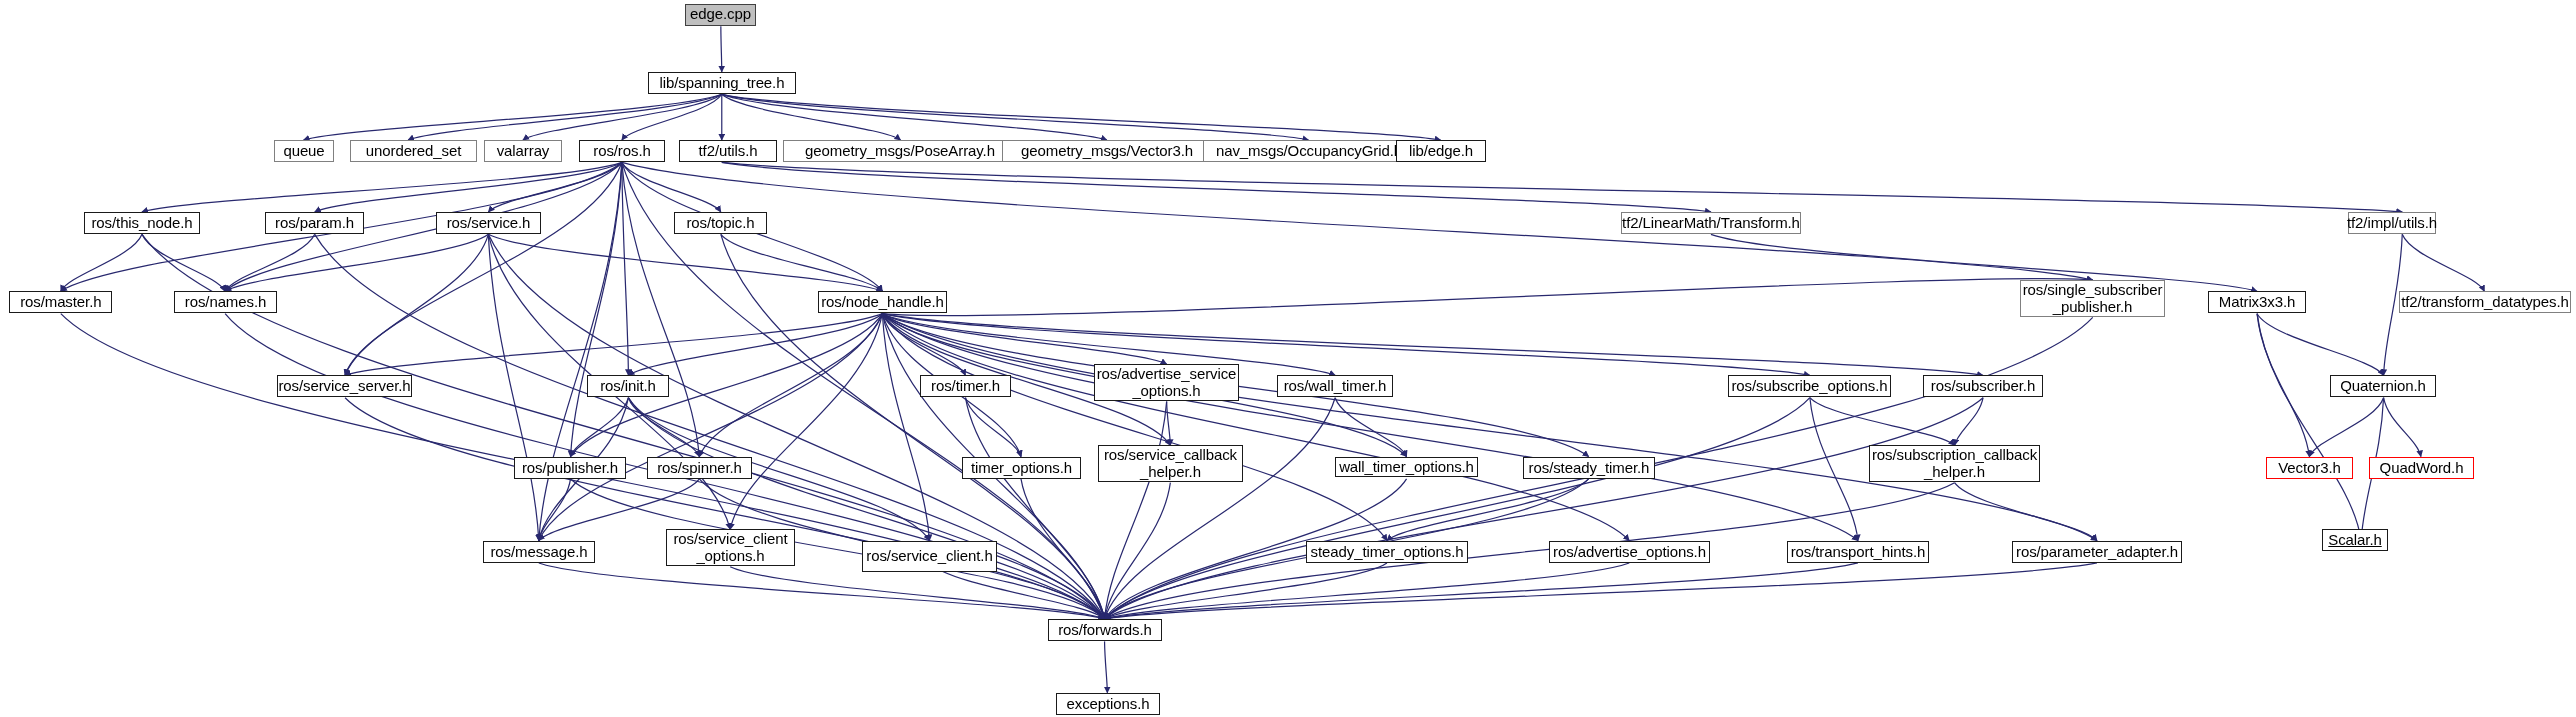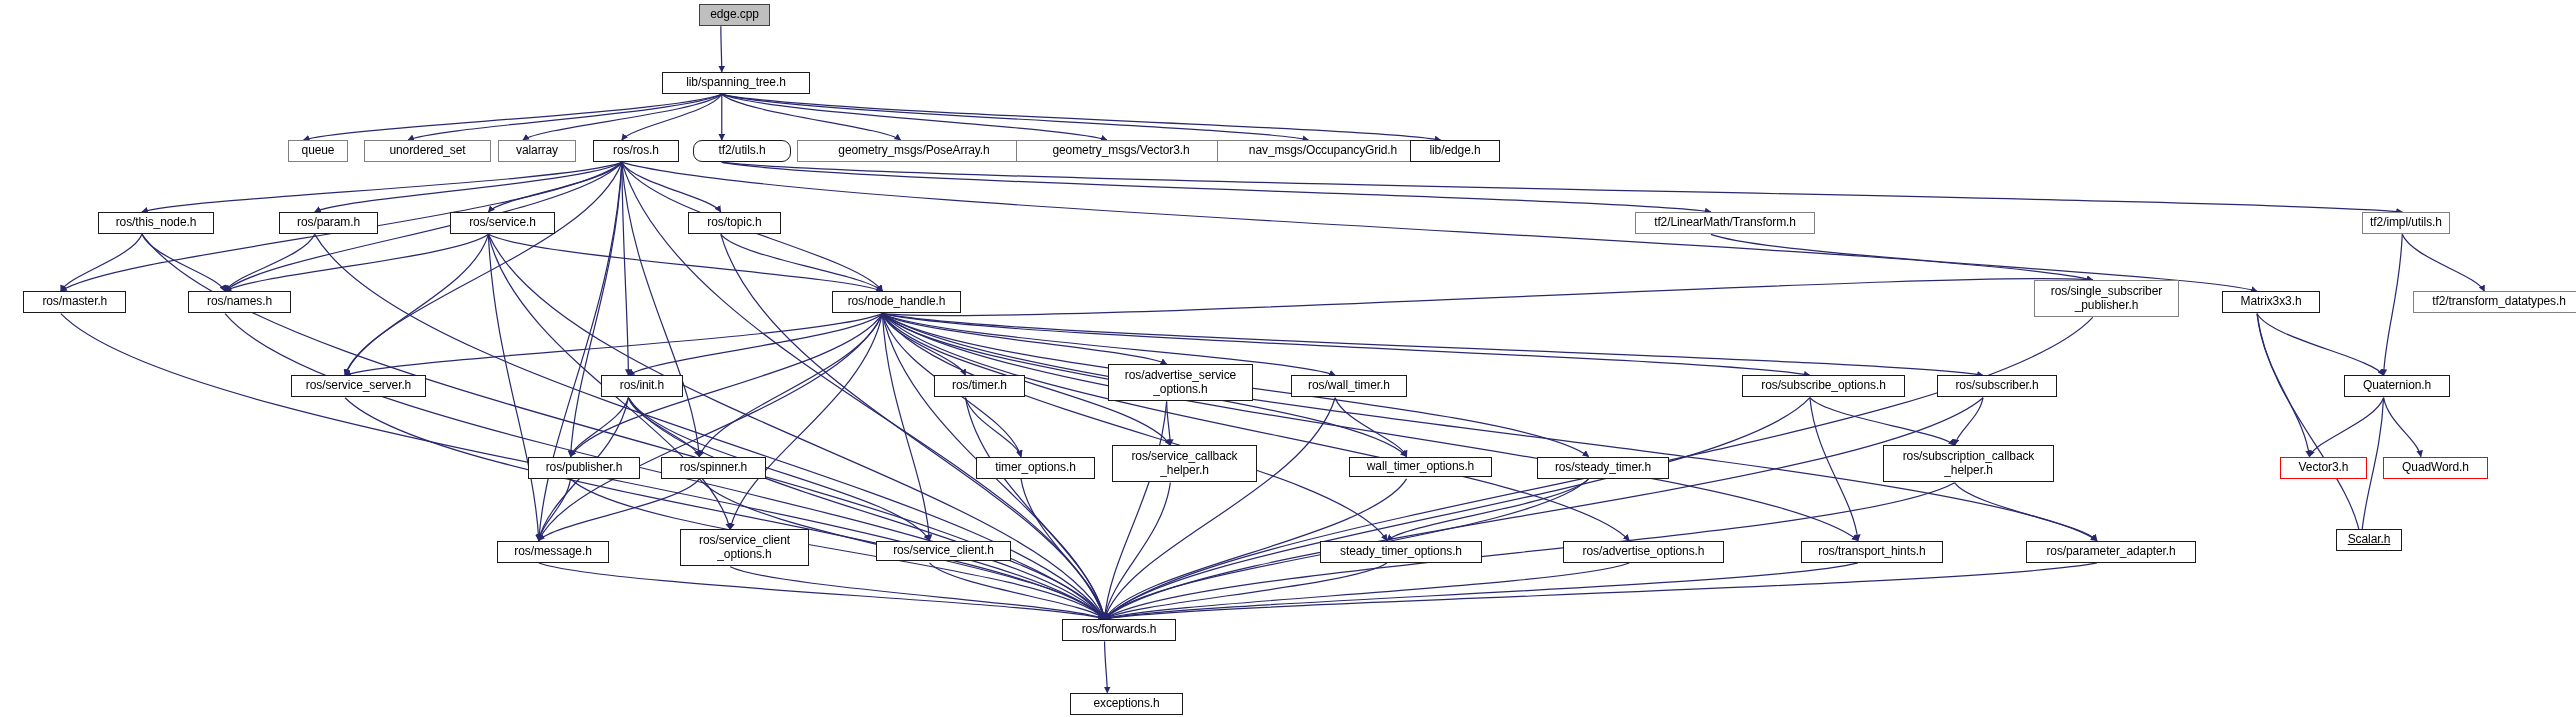--- a/index.html
+++ b/index.html
@@ -26,26 +26,25 @@
   .node {
     position: absolute;
     box-sizing: border-box;
     display: flex;
     align-items: center;
     justify-content: center;
     text-align: center;
     background: #ffffff;
     border: 0.9px solid #404040;
     color: #000000;
-    font-size: 12px;
+    font-size: 15px;
     line-height: 1.12;
     white-space: pre-line;
     letter-spacing: -0.1px;
     z-index: 5;
-    margin-left: 14px;
   }
   .node.root {
     background: #bfbfbf;
     border: 0.9px solid #404040;
   }
   .node.bold {
     border: 1.9px solid #1a1a1a;
   }
   .node.red {
     border: 1.9px solid #ff0000;
@@ -176,21 +175,21 @@
         <path d="M 1183 687 C 1183.36 710.1, 1185.7 725.5, 1186 742" fill="none" stroke="#28286e" stroke-width="1.3" marker-end="url(#arrow)"></path>
       </g>
   </svg>
   <div id="node-layer">
       <div class="node root" style="left: 685px; top: 3.7px; width: 71px; height: 22.4px;">edge.cpp</div>
       <div class="node bold" style="left: 648px; top: 72px; width: 148px; height: 22.4px;">lib/spanning_tree.h</div>
       <div class="node thin" style="left: 274px; top: 140px; width: 60px; height: 22.4px;">queue</div>
       <div class="node thin" style="left: 350px; top: 140px; width: 127px; height: 22.4px;">unordered_set</div>
       <div class="node thin" style="left: 484px; top: 140px; width: 78px; height: 22.4px;">valarray</div>
       <div class="node bold" style="left: 579px; top: 140px; width: 86px; height: 22.4px;">ros/ros.h</div>
-      <div class="node bold" style="left: 679px; top: 140px; width: 98px; height: 22.4px; border-radius: 9px;">tf2/utils.h</div>
+      <div class="node bold" style="left: 679px; top: 140px; width: 98px; height: 22.4px;">tf2/utils.h</div>
       <div class="node thin" style="left: 783px; top: 140px; width: 234px; height: 22.4px;">geometry_msgs/PoseArray.h</div>
       <div class="node thin" style="left: 1002px; top: 140px; width: 210px; height: 22.4px;">geometry_msgs/Vector3.h</div>
       <div class="node thin" style="left: 1203px; top: 140px; width: 212px; height: 22.4px;">nav_msgs/OccupancyGrid.h</div>
       <div class="node bold" style="left: 1396px; top: 140px; width: 90px; height: 22.4px;">lib/edge.h</div>
       <div class="node bold" style="left: 84px; top: 212px; width: 116px; height: 22.4px;">ros/this_node.h</div>
       <div class="node bold" style="left: 265px; top: 212px; width: 99px; height: 22.4px;">ros/param.h</div>
       <div class="node bold" style="left: 436px; top: 212px; width: 105px; height: 22.4px;">ros/service.h</div>
       <div class="node bold" style="left: 674px; top: 212px; width: 93px; height: 22.4px;">ros/topic.h</div>
       <div class="node thin" style="left: 1621px; top: 212px; width: 180px; height: 22.4px;">tf2/LinearMath/Transform.h</div>
       <div class="node thin" style="left: 2348px; top: 212px; width: 88px; height: 22.4px;">tf2/impl/utils.h</div>
@@ -217,23 +216,23 @@
 _helper.h</div>
       <div class="node bold" style="left: 1335px; top: 457px; width: 143px; height: 20px;">wall_timer_options.h</div>
       <div class="node bold" style="left: 1523px; top: 457px; width: 132px; height: 22.4px;">ros/steady_timer.h</div>
       <div class="node bold" style="left: 1869px; top: 445px; width: 171px; height: 37px;">ros/subscription_callback
 _helper.h</div>
       <div class="node red" style="left: 2266px; top: 457px; width: 87px; height: 22.4px;">Vector3.h</div>
       <div class="node red" style="left: 2369px; top: 457px; width: 105px; height: 22.4px;">QuadWord.h</div>
       <div class="node bold" style="left: 483px; top: 541px; width: 112px; height: 22.4px;">ros/message.h</div>
       <div class="node bold" style="left: 666px; top: 529px; width: 129px; height: 37px;">ros/service_client
 _options.h</div>
-      <div class="node bold" style="left: 862px; top: 541px; width: 135px; height: 20px;">ros/service_client.h</div>
+      <div class="node bold" style="left: 862px; top: 541px; width: 135px; height: 31px;">ros/service_client.h</div>
       <div class="node bold" style="left: 1306px; top: 541px; width: 162px; height: 22.4px;">steady_timer_options.h</div>
       <div class="node bold" style="left: 1549px; top: 541px; width: 161px; height: 22.4px;">ros/advertise_options.h</div>
       <div class="node bold" style="left: 1787px; top: 541px; width: 142px; height: 22.4px;">ros/transport_hints.h</div>
       <div class="node bold" style="left: 2012px; top: 541px; width: 170px; height: 22.4px;">ros/parameter_adapter.h</div>
       <div class="node bold" style="left: 2322px; top: 529px; width: 66px; height: 22.4px; text-decoration: underline;">Scalar.h</div>
       <div class="node bold" style="left: 1048px; top: 619px; width: 114px; height: 22.4px;">ros/forwards.h</div>
-      <div class="node bold" style="left: 1056px; top: 693px; width: 113px; height: 22.4px;">exceptions.h</div>
+      <div class="node bold" style="left: 1056px; top: 693px; width: 104px; height: 22.4px;">exceptions.h</div>
     </div>
 </div>
 
 
 </body></html>

